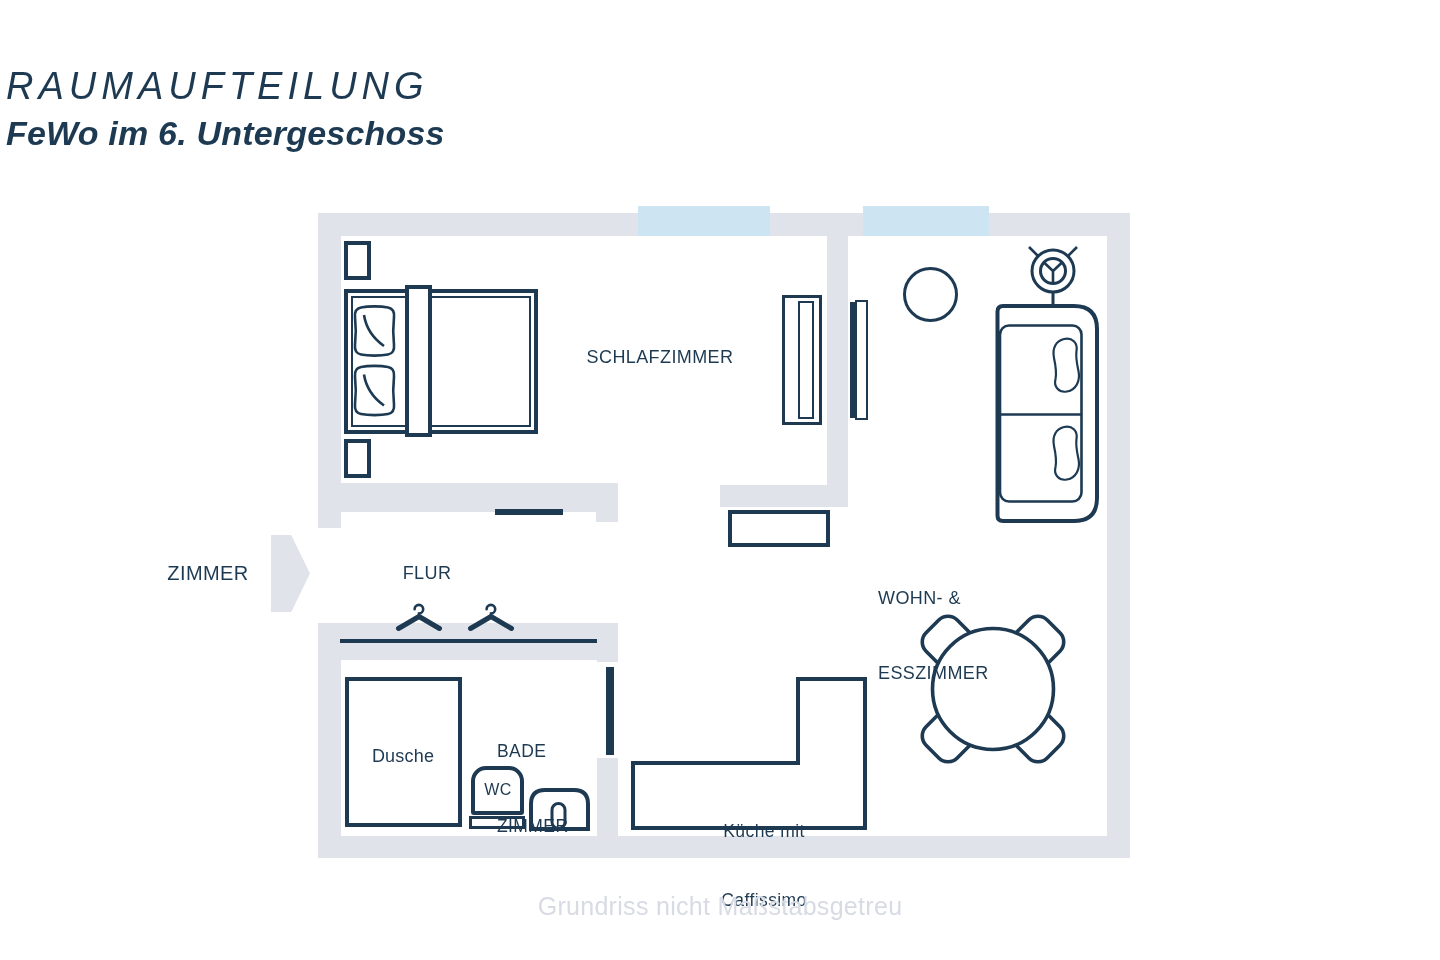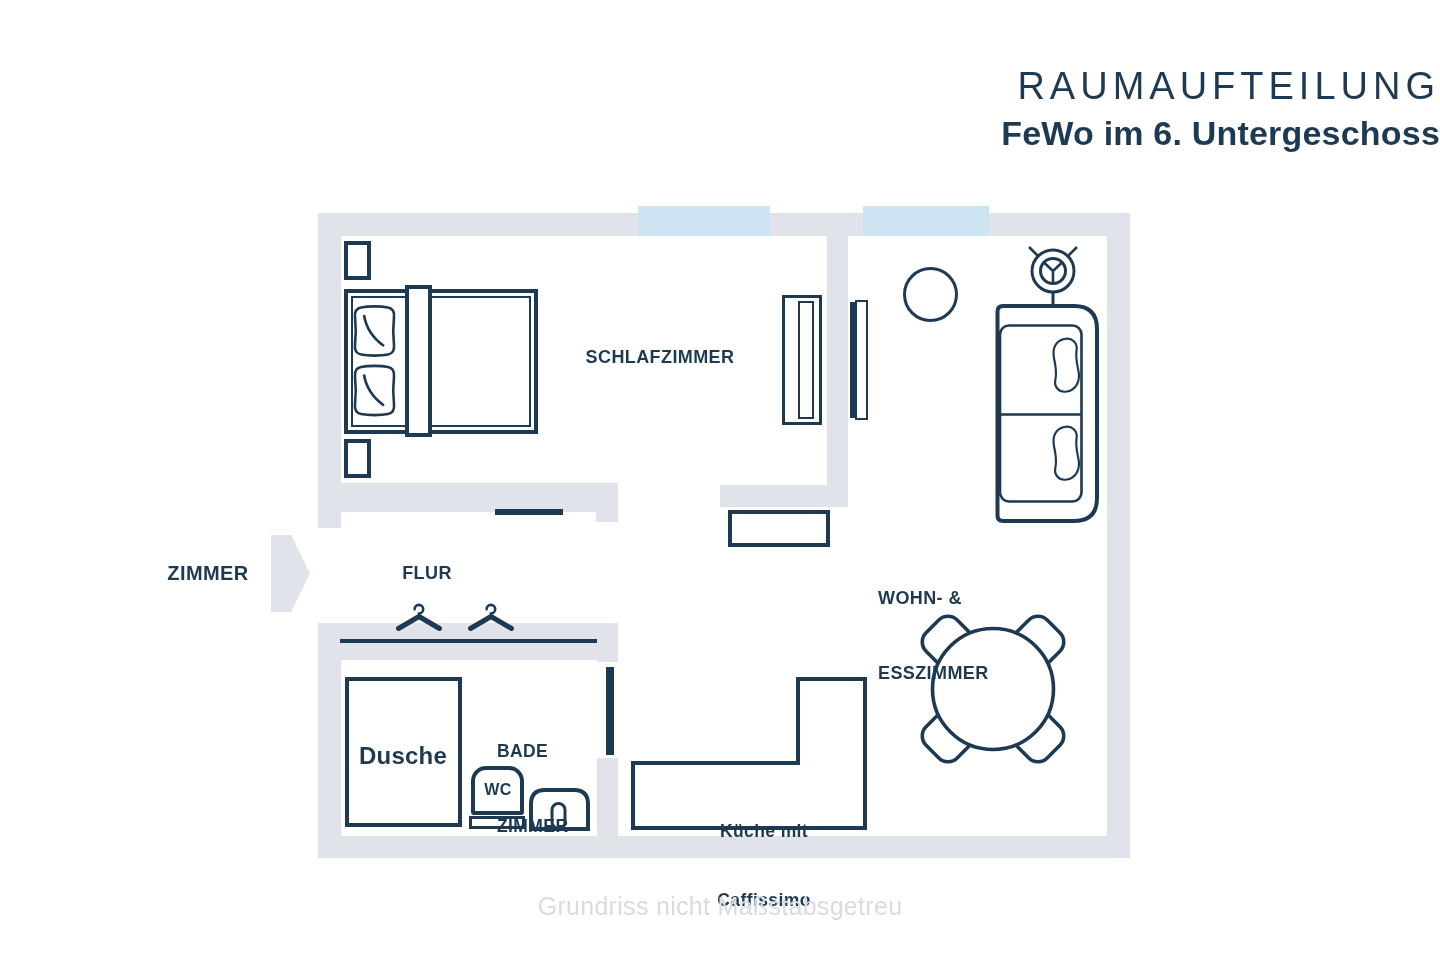--- a/index.html
+++ b/index.html
@@ -9,23 +9,23 @@
     --muted:#d8dbe4;
   }
   html,body{margin:0;padding:0;background:#fff;}
   .page{position:relative;width:1440px;height:960px;background:#fff;overflow:hidden;
         font-family:"Liberation Sans",sans-serif;color:var(--ink);}
   .wall{position:absolute;background:var(--wall);}
   .window{position:absolute;background:var(--window);}
   .bar{position:absolute;background:var(--ink);}
   .furn{position:absolute;background:#fff;border:4px solid var(--ink);box-sizing:border-box;}
   .b2{border-width:2px;} .b25{border-width:2.5px;} .b3{border-width:3px;} .b35{border-width:3.5px;}
-  .lbl{position:absolute;font-weight:bold;font-size:18px;letter-spacing:.4px;white-space:pre;}
+  .lbl{position:absolute;font-weight:normal;font-size:18px;letter-spacing:.4px;white-space:pre;}
   .center{transform:translate(-50%,-50%);}
-  .header{position:absolute;left:0;right:0;top:64px;text-align:right;}
+  .header{position:absolute;left:6px;right:0;top:64px;text-align:left;font-style:italic;}
   .title{font-size:38px;font-weight:400;letter-spacing:5px;line-height:44px;}
   .subtitle{font-size:34px;font-weight:bold;letter-spacing:.2px;margin-top:6px;line-height:38px;}
   .footer{position:absolute;left:0;right:0;top:892px;text-align:center;
           font-size:25px;color:var(--muted);letter-spacing:.3px;}
   .arrow{position:absolute;background:var(--wall);
          clip-path:polygon(0% 0%,52% 0%,100% 50%,52% 100%,0% 100%);}
   svg{position:absolute;display:block;overflow:visible;}
   .s{stroke:var(--ink);fill:#fff;}
   .sn{stroke:var(--ink);fill:none;}
 </style>
@@ -141,21 +141,21 @@
   <div class="lbl" style="left:878px;top:536px;line-height:25px">
     <div>WOHN- &amp;</div>
     <div>ESSZIMMER</div>
   </div>
 
   <div class="lbl" style="left:497px;top:689px;line-height:25px;font-size:17.5px">
     <div>BADE</div>
     <div>ZIMMER</div>
   </div>
 
-  <div class="lbl center" style="left:403px;top:756px;font-size:24px;letter-spacing:.2px">Dusche</div>
+  <div class="lbl center" style="left:403px;top:756px;font-size:18px;letter-spacing:.2px">Dusche</div>
   <div class="lbl center" style="left:498px;top:790px;font-size:16px">WC</div>
 
   <div class="lbl" style="left:764px;top:774px;line-height:23px;font-size:17.5px;text-align:center;transform:translateX(-50%)">
     <div>Küche mit</div>
     <div>Caffissimo</div>
   </div>
 
   <div class="footer">Grundriss nicht Maßstabsgetreu</div>
 
 </div>

